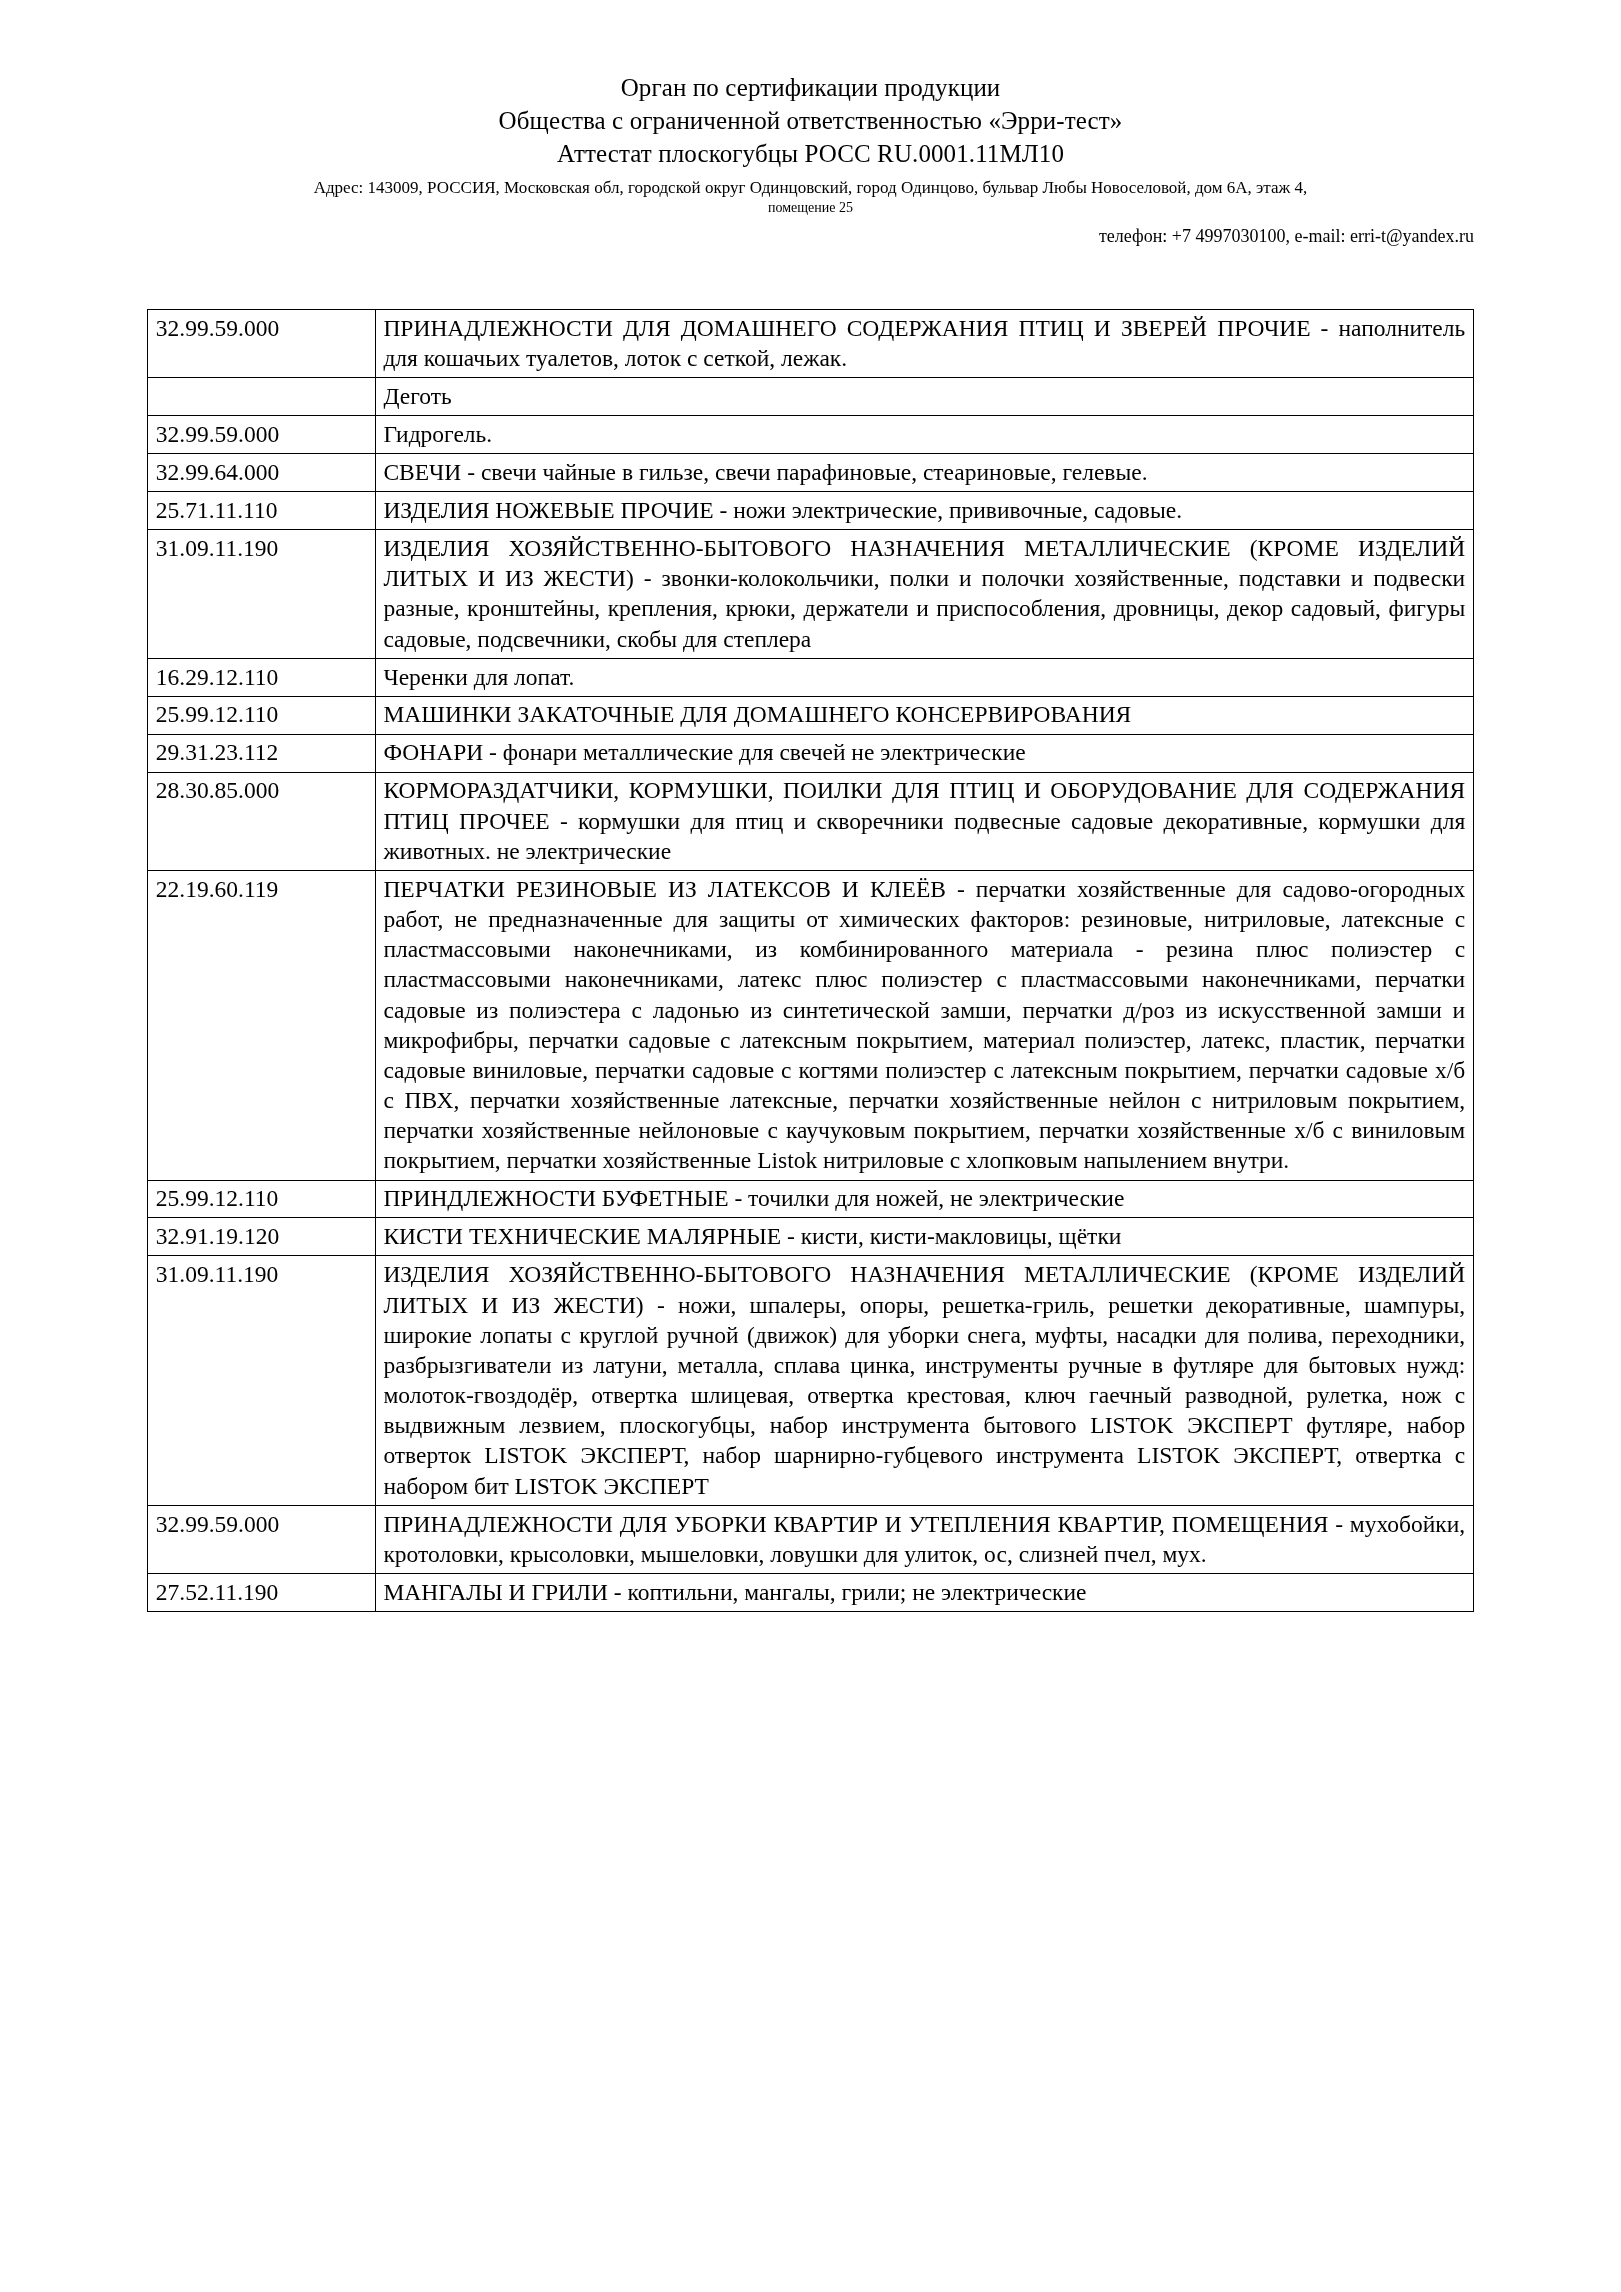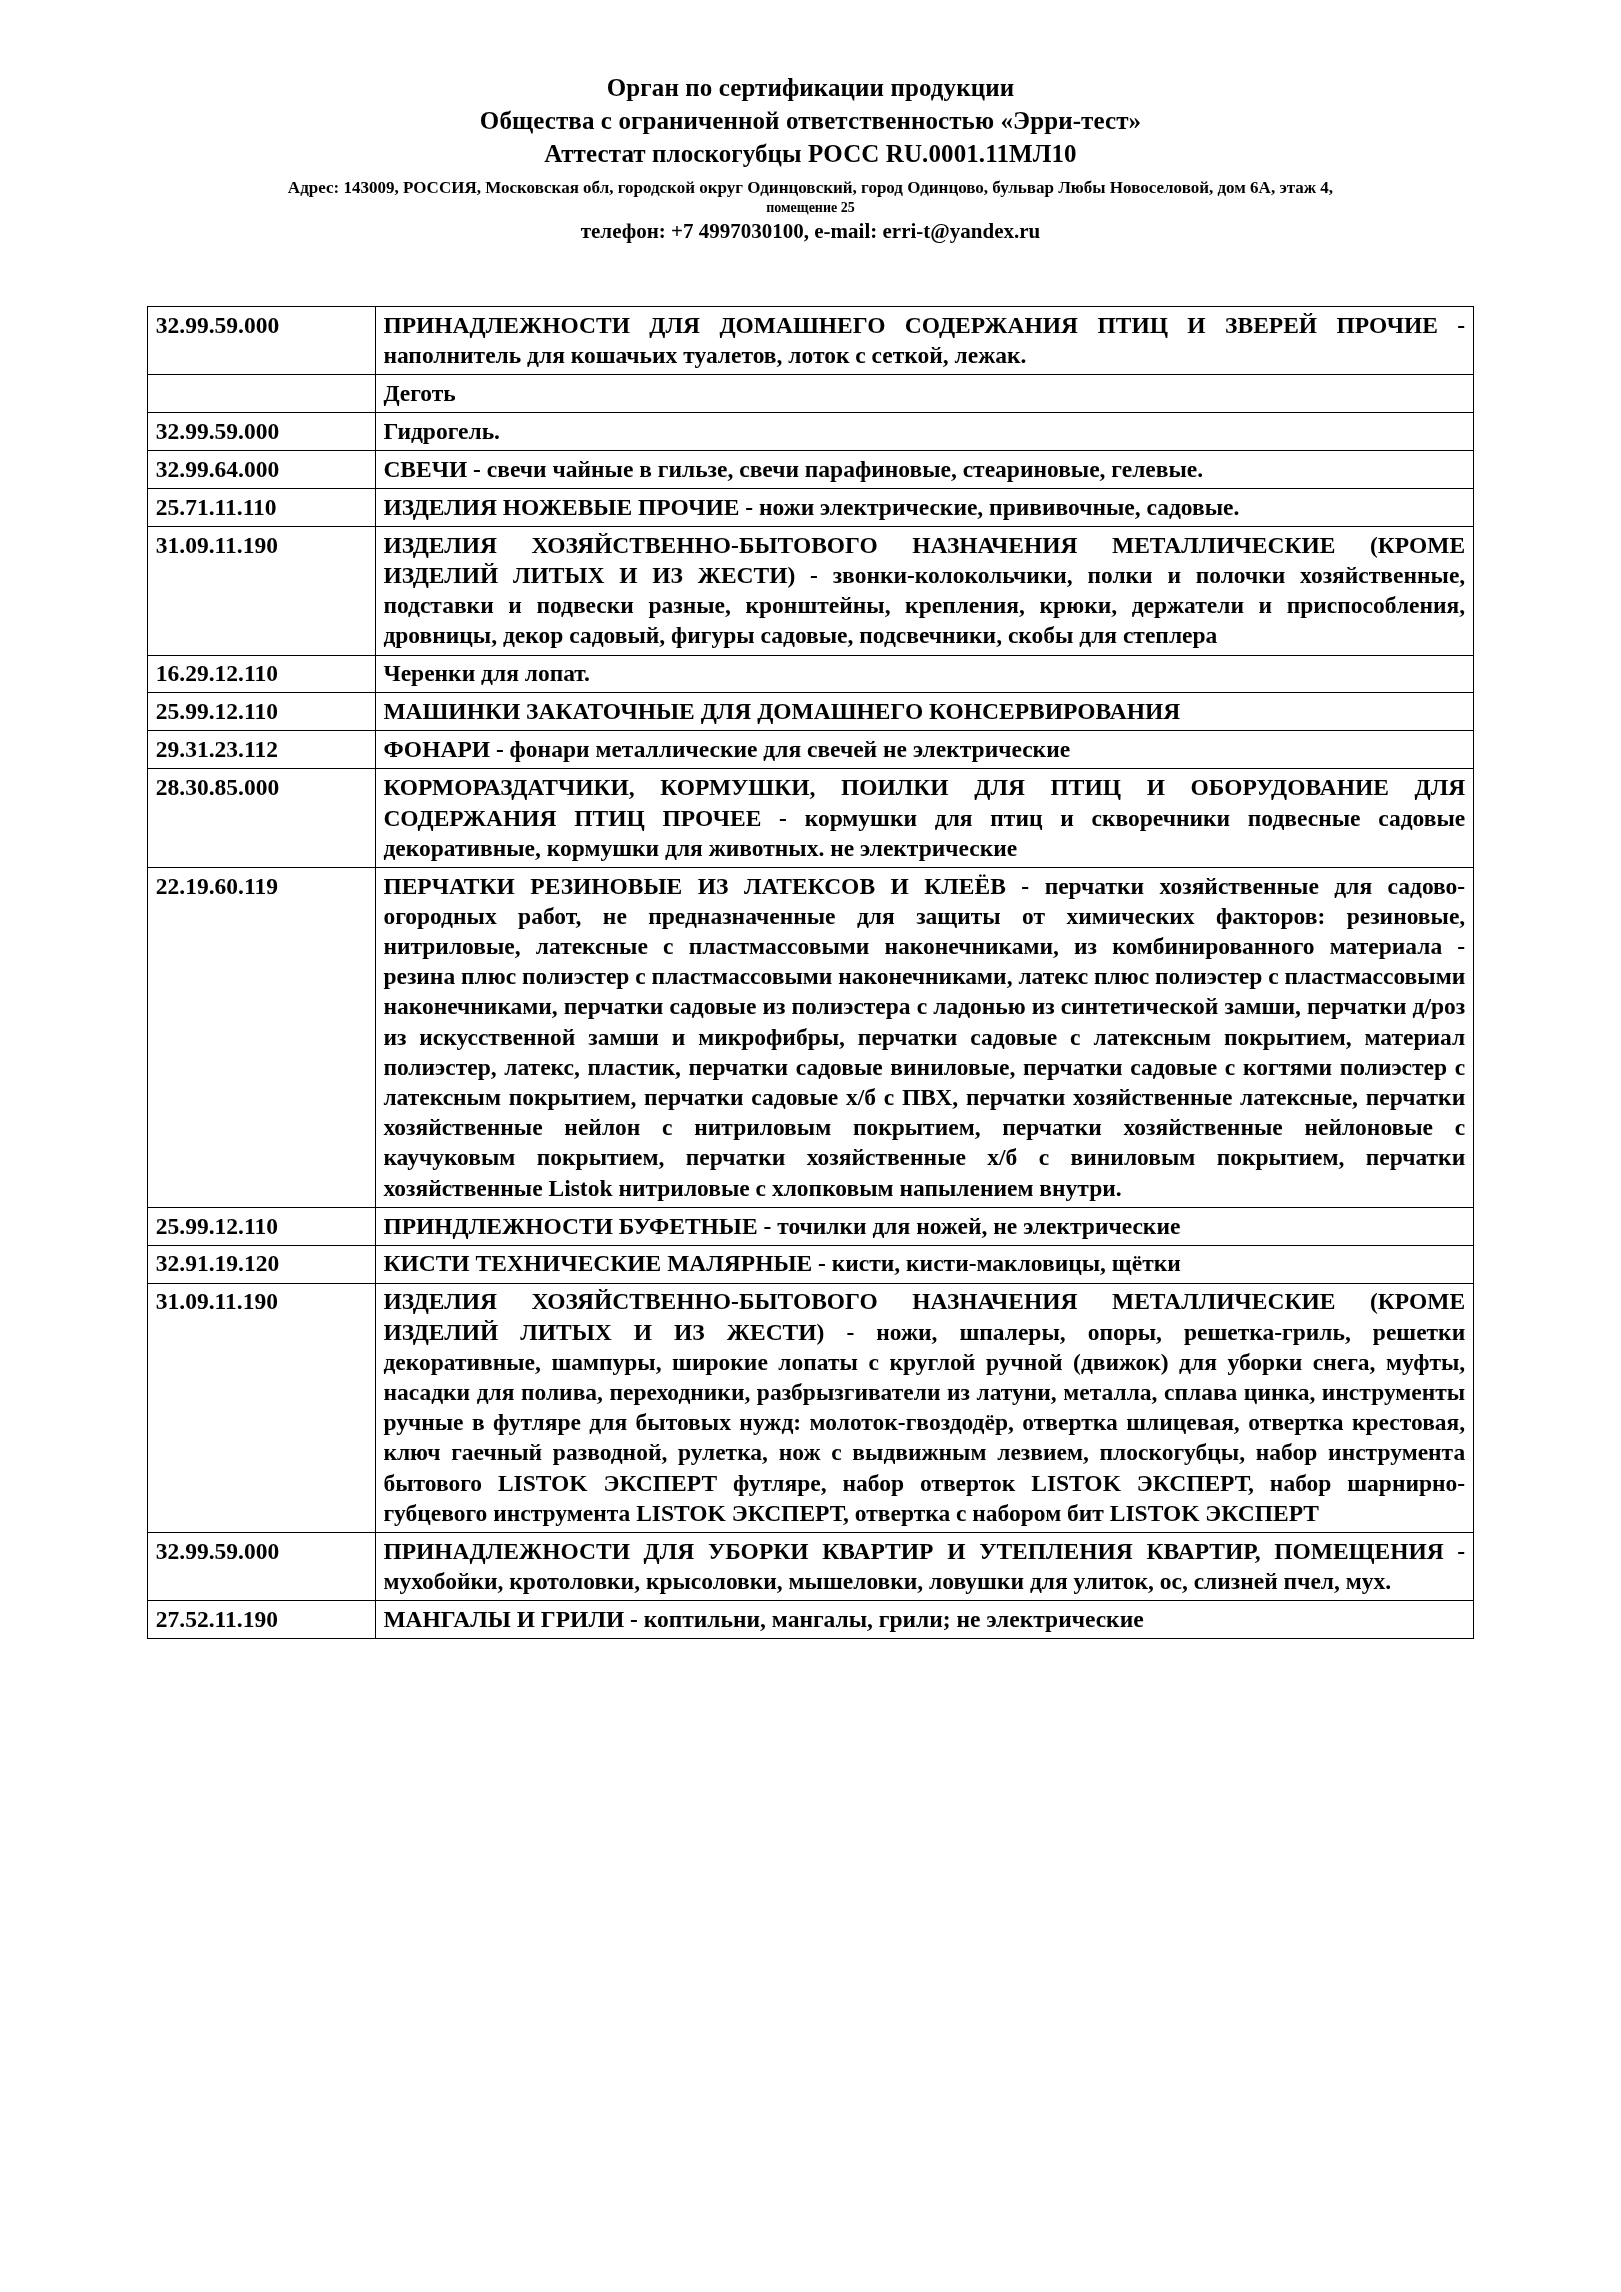--- a/index.html
+++ b/index.html
@@ -12,21 +12,20 @@
     min-height: 2293px;
     font-family: "Liberation Serif", "DejaVu Serif", serif;
     color: #000000;
     -webkit-font-smoothing: antialiased;
   }
   .page {
     width: 1621px;
     min-height: 2293px;
     box-sizing: border-box;
     padding: 71px 147px 39px 147px;
-    font-weight: bold;
   }
   
   .header {
     text-align: center;
     margin-bottom: 61px;
   }
   .header .line1,
   .header .line2,
   .header .line3 {
     font-size: 25px;
@@ -36,23 +35,24 @@
   .header .addr {
     font-size: 17px;
     line-height: 1.28;
     margin-top: 7px;
   }
   .header .addr2 {
     font-size: 14px;
     line-height: 1.28;
   }
   .header .phone {
-    font-size: 21px;
+    font-size: 18px;
     line-height: 1.3;
-    margin-top: 1px;
+    margin-top: 8px;
+    text-align: right;
   }
   
   table.codes {
     border-collapse: collapse;
     width: 100%;
     table-layout: fixed;
   }
   table.codes td {
     border: 1.6px solid #000000;
     vertical-align: top;

